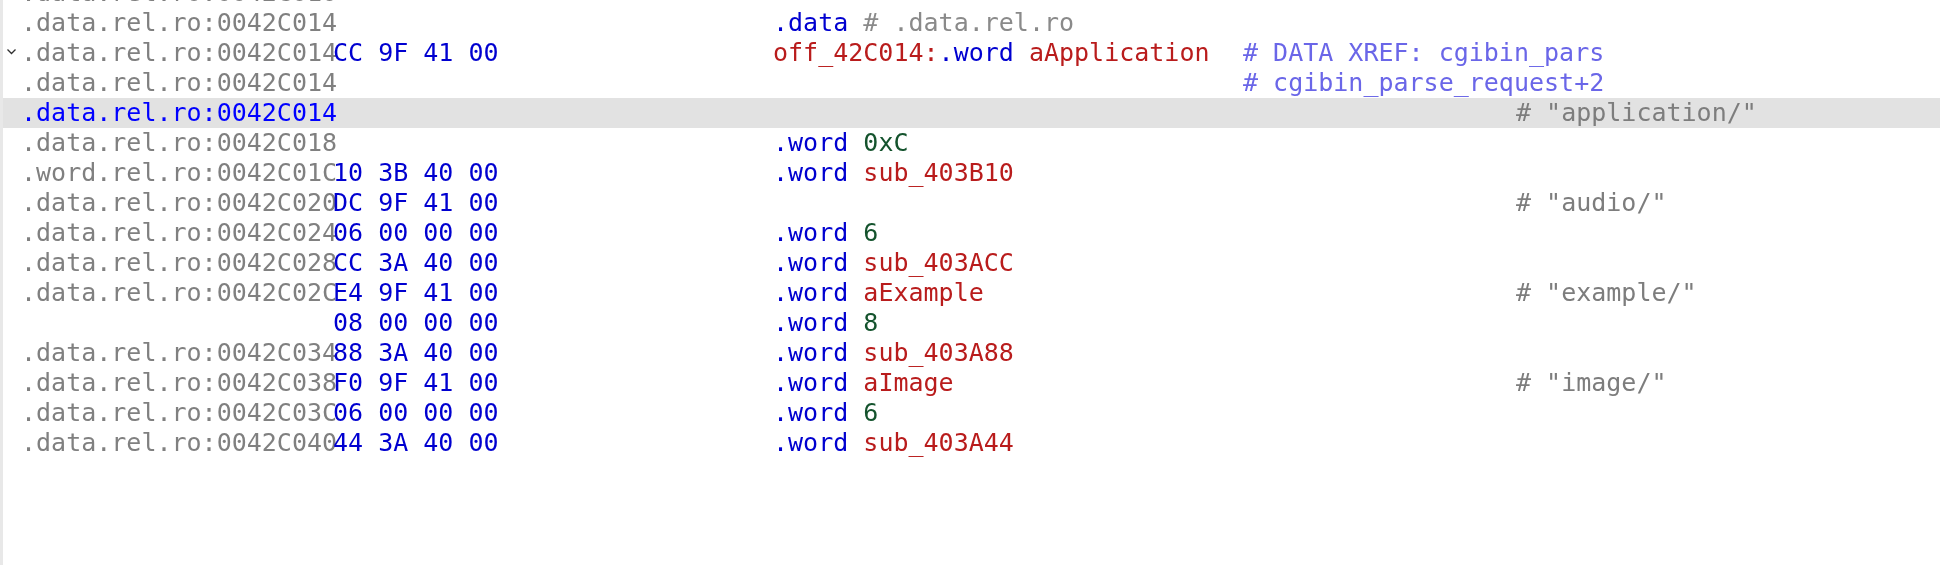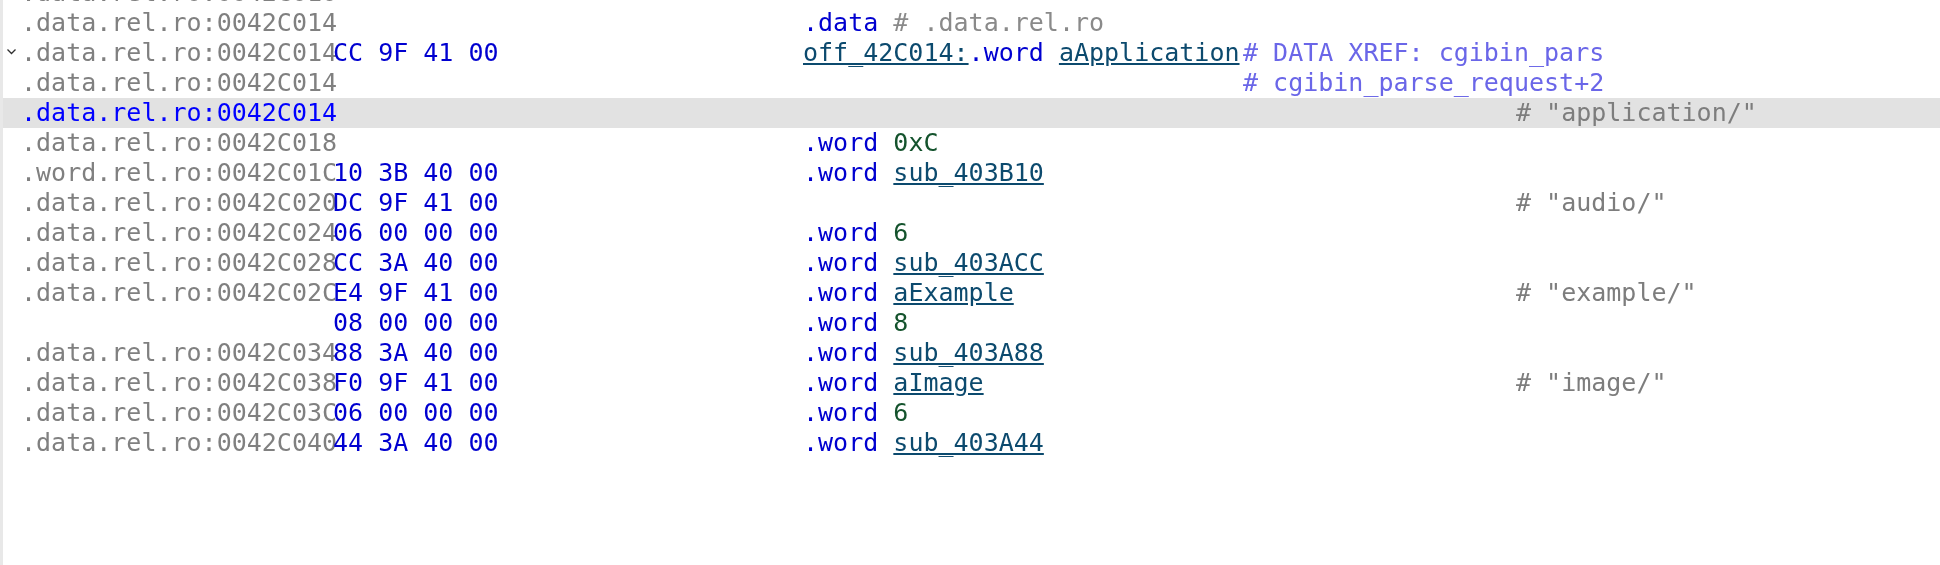--- a/index.html
+++ b/index.html
@@ -50,29 +50,29 @@
   .chev svg{display:block;}
 
   .seg{
     position:absolute;
     top:0;
     height:30px;
     white-space:pre;
   }
   .c-addr  { left:18px;   color:#808080; }
   .c-bytes { left:330px;  color:#0000d0; }
-  .c-instr { left:800px;  color:#0000a0; }
+  .c-instr { left:770px;  color:#0000a0; }
   .c-cmt   { left:1220px; }
   .c-cmt2  { left:1513px; }
 
   .row.sel .c-addr{ color:#0000ff; }
 
   .kw      { color:#0000d0; }
   .num     { color:#14532d; }
-  .name    { color:#0c4a6e;text-decoration:underline; }
+  .name    { color:#b91c1c; }
   .seg-cmt { color:#8a8a8a; }
   .xref    { color:#6a66e8;margin-left:20px; }
   .strcmt  { color:#7d7d7d; }
 </style>
 </head>
 <body>
 
 <div id="viewport">
   <div id="listing">
       <div class="row"><div class="gutter"></div><span class="seg c-addr">.data.rel.ro:0042C010</span></div>

